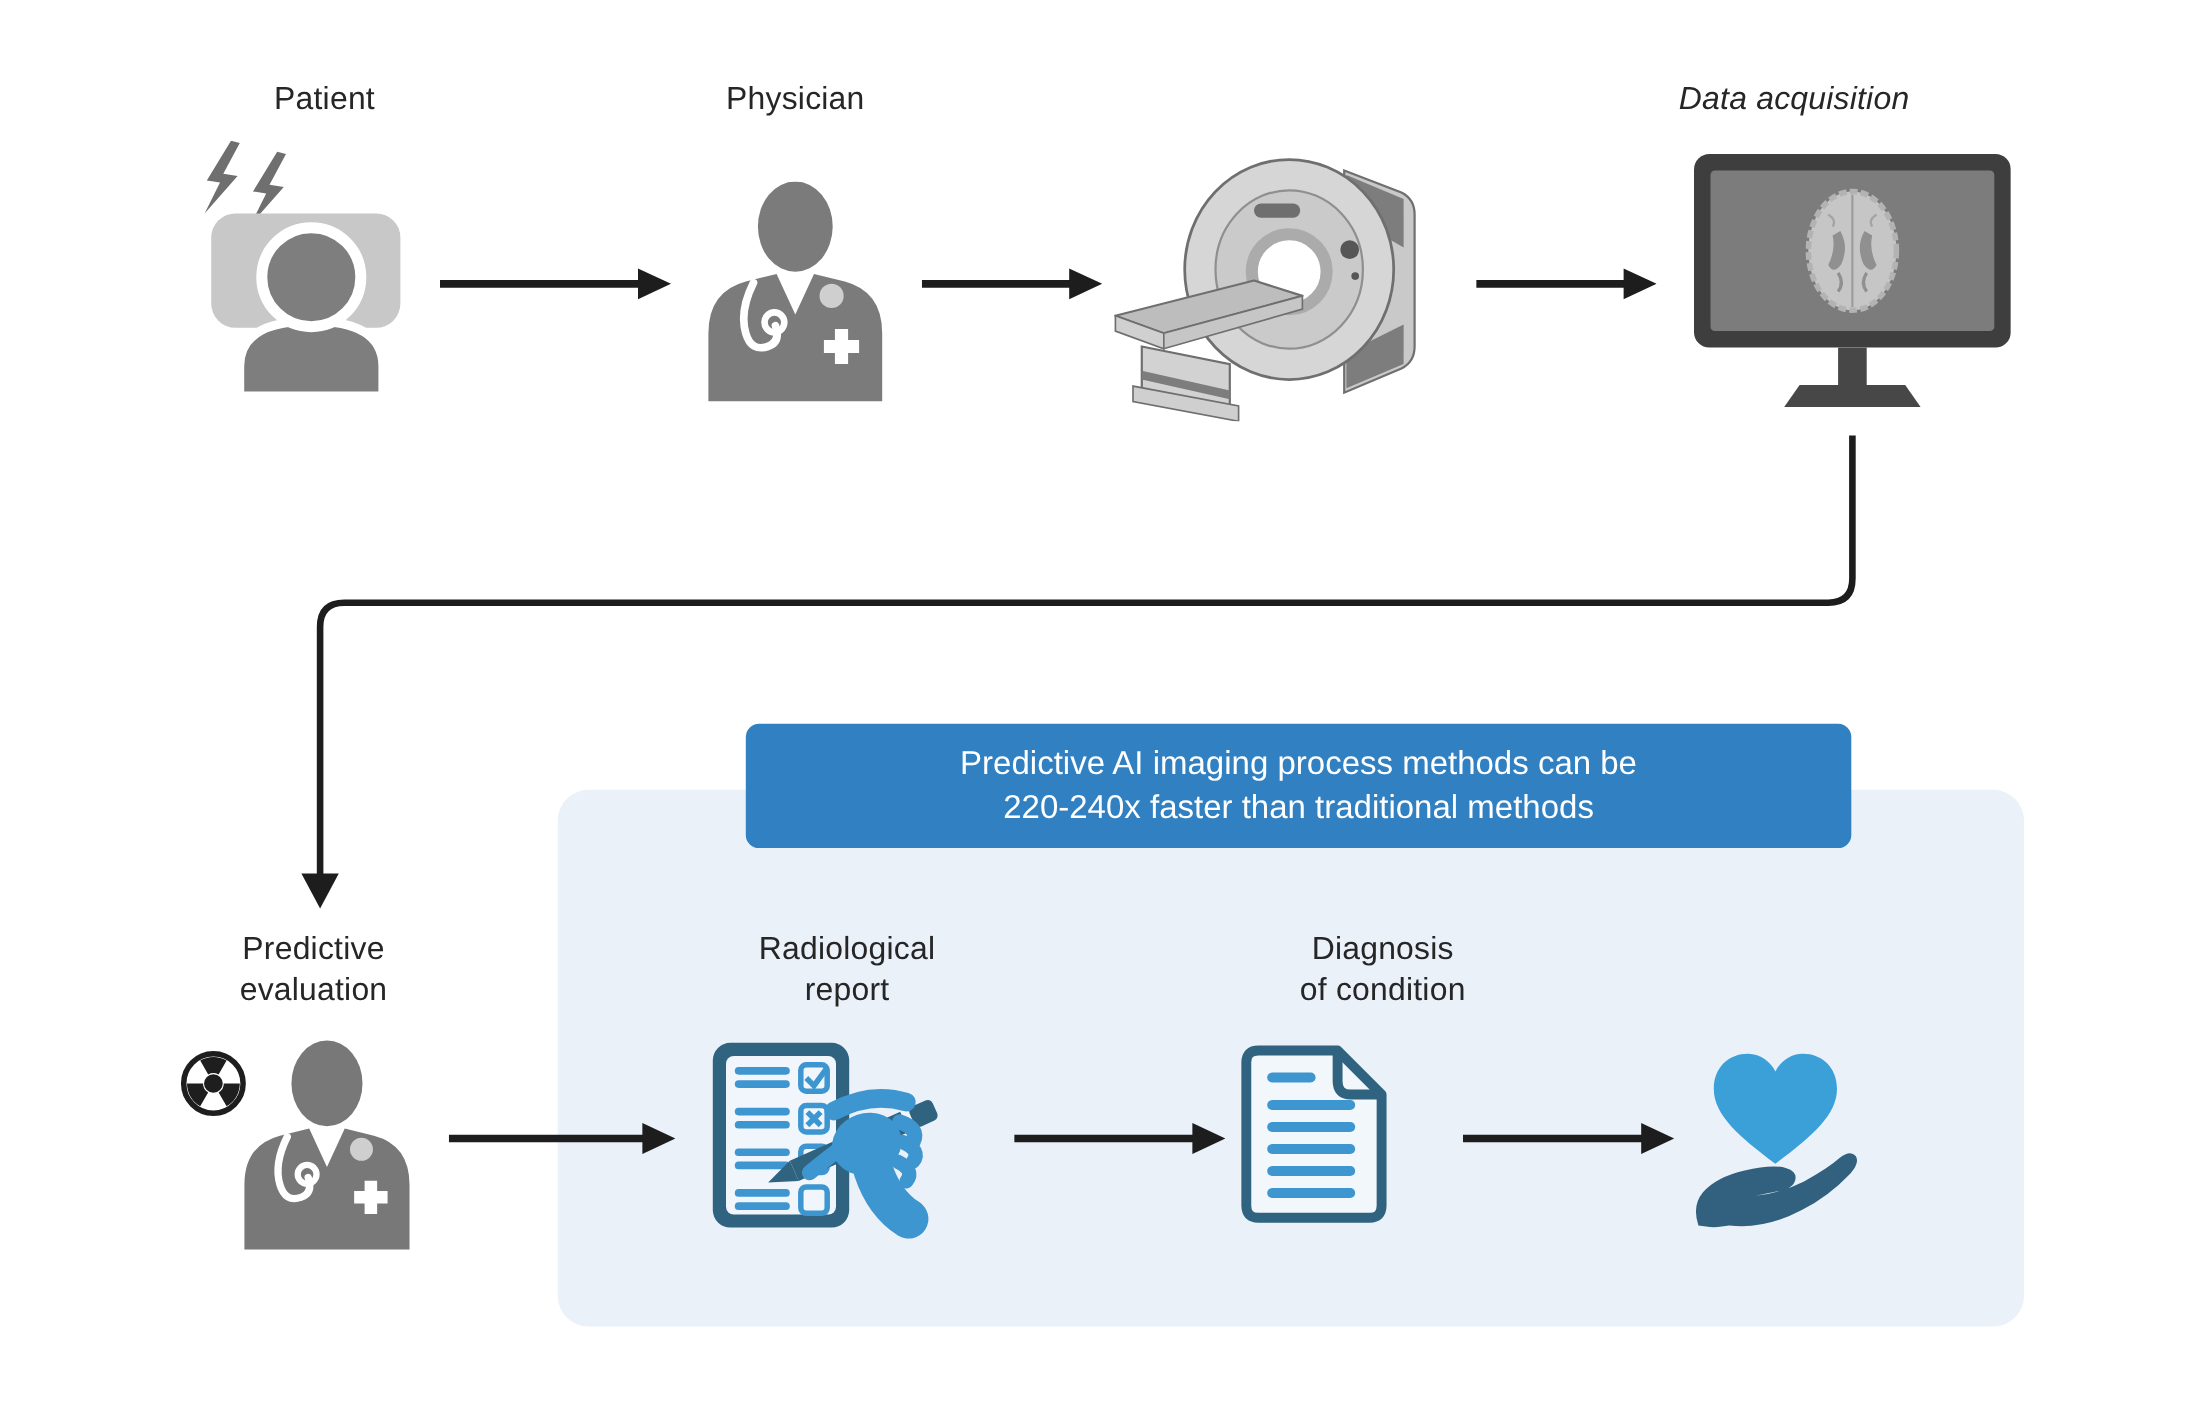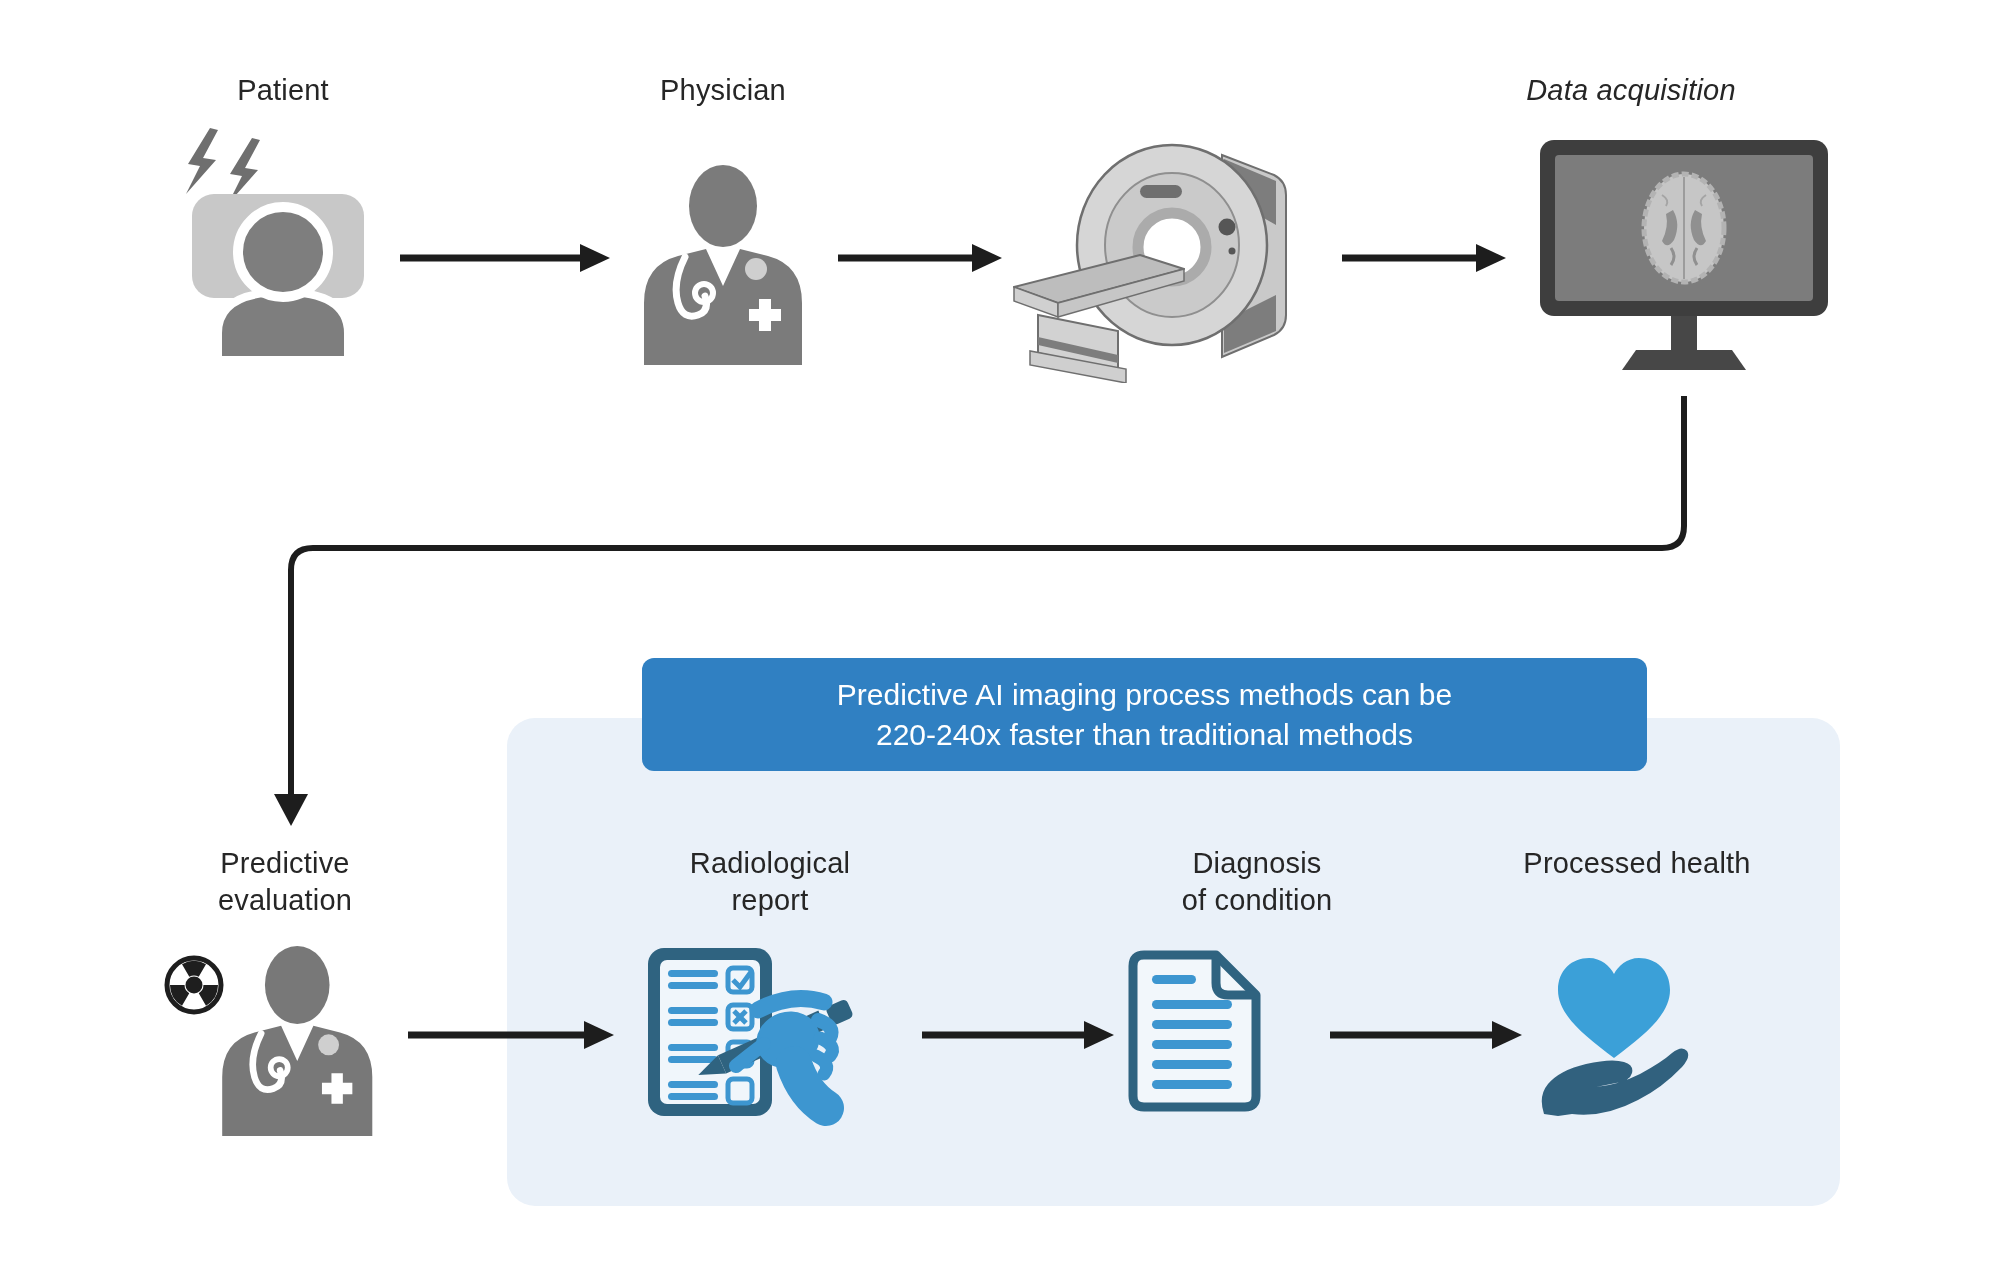--- a/index.html
+++ b/index.html
@@ -10,42 +10,42 @@
   .abs{position:absolute;}
   .step-label{
     position:absolute;text-align:center;font-size:29px;font-weight:500;
     color:#262626;line-height:37px;letter-spacing:0.2px;
   }
   .panel{
     position:absolute;left:507px;top:718px;width:1333px;height:488px;
     background:#EAF1F9;border-radius:28px;z-index:1;
   }
   .banner{
-    position:absolute;left:642px;top:658px;width:1005px;height:113px;
+    position:absolute;left:678px;top:658px;width:1005px;height:113px;
     background:#3080C2;border-radius:12px;z-index:3;
     display:flex;flex-direction:column;justify-content:center;
     text-align:center;color:#ffffff;font-size:30px;font-weight:500;line-height:40px;
   }
   .icon{position:absolute;z-index:2;}
   .arrow{position:absolute;z-index:2;}
   svg{display:block;}
 </style>
 </head>
 <body>
 
 <div id="canvas">
 
   <div class="panel"></div>
 
   <svg class="abs" style="left:0;top:0;z-index:2;" width="2000" height="1277" viewBox="0 0 2000 1277">
     <path d="M1684,396 L1684,526 Q1684,548 1662,548 L313,548 Q291,548 291,570 L291,796" fill="none" stroke="#1D1D1D" stroke-width="6"></path>
     <polygon points="274,794 308,794 291,826" fill="#1D1D1D"></polygon>
   </svg>
 
-  <div class="step-label" style="left:183px;top:72px;width:200px;">Patient</div>
+  <div class="step-label" style="left:195px;top:72px;width:200px;">Patient</div>
   <div class="step-label" style="left:598px;top:72px;width:250px;text-align:center;">Physician</div>
   <div class="step-label" style="left:1456px;top:72px;width:350px;font-style:italic;">Data acquisition</div>
 
   <div class="icon" style="left:180px;top:128px;">
     <svg width="205" height="235" viewBox="0 0 205 235">
       <g fill="#6F6F6F">
         <polygon points="30,0 8,36 20,38 6,66 36,32 23,30 38,2"></polygon>
         <polygon points="72,10 50,46 62,48 48,76 78,42 65,40 80,12"></polygon>
       </g>
       <rect x="12" y="66" width="172" height="104" rx="22" fill="#C8C8C8"></rect>
@@ -128,21 +128,20 @@
   </div>
   <div class="step-label" style="left:645px;top:845px;width:250px;z-index:2;">
     <div>Radiological</div>
     <div>report</div>
   </div>
   <div class="step-label" style="left:1132px;top:845px;width:250px;z-index:2;">
     <div>Diagnosis</div>
     <div>of condition</div>
   </div>
   <div class="step-label" style="left:1487px;top:845px;width:300px;z-index:2;">
-    <div>Processed health</div>
   </div>
 
   <div class="icon" style="left:150px;top:938px;">
     <svg width="290" height="210" viewBox="0 0 290 210">
       <g transform="translate(44,47)">
         <circle r="27" fill="#FFFFFF" stroke="#1E1E1E" stroke-width="5"></circle>
         <g fill="#1E1E1E">
           <path d="M-4.7,-8.2 L-12,-20.8 A24,24 0 0 1 12,-20.8 L4.7,-8.2 A9.5,9.5 0 0 0 -4.7,-8.2 Z"></path>
           <path transform="rotate(120)" d="M-4.7,-8.2 L-12,-20.8 A24,24 0 0 1 12,-20.8 L4.7,-8.2 A9.5,9.5 0 0 0 -4.7,-8.2 Z"></path>
           <path transform="rotate(240)" d="M-4.7,-8.2 L-12,-20.8 A24,24 0 0 1 12,-20.8 L4.7,-8.2 A9.5,9.5 0 0 0 -4.7,-8.2 Z"></path>

